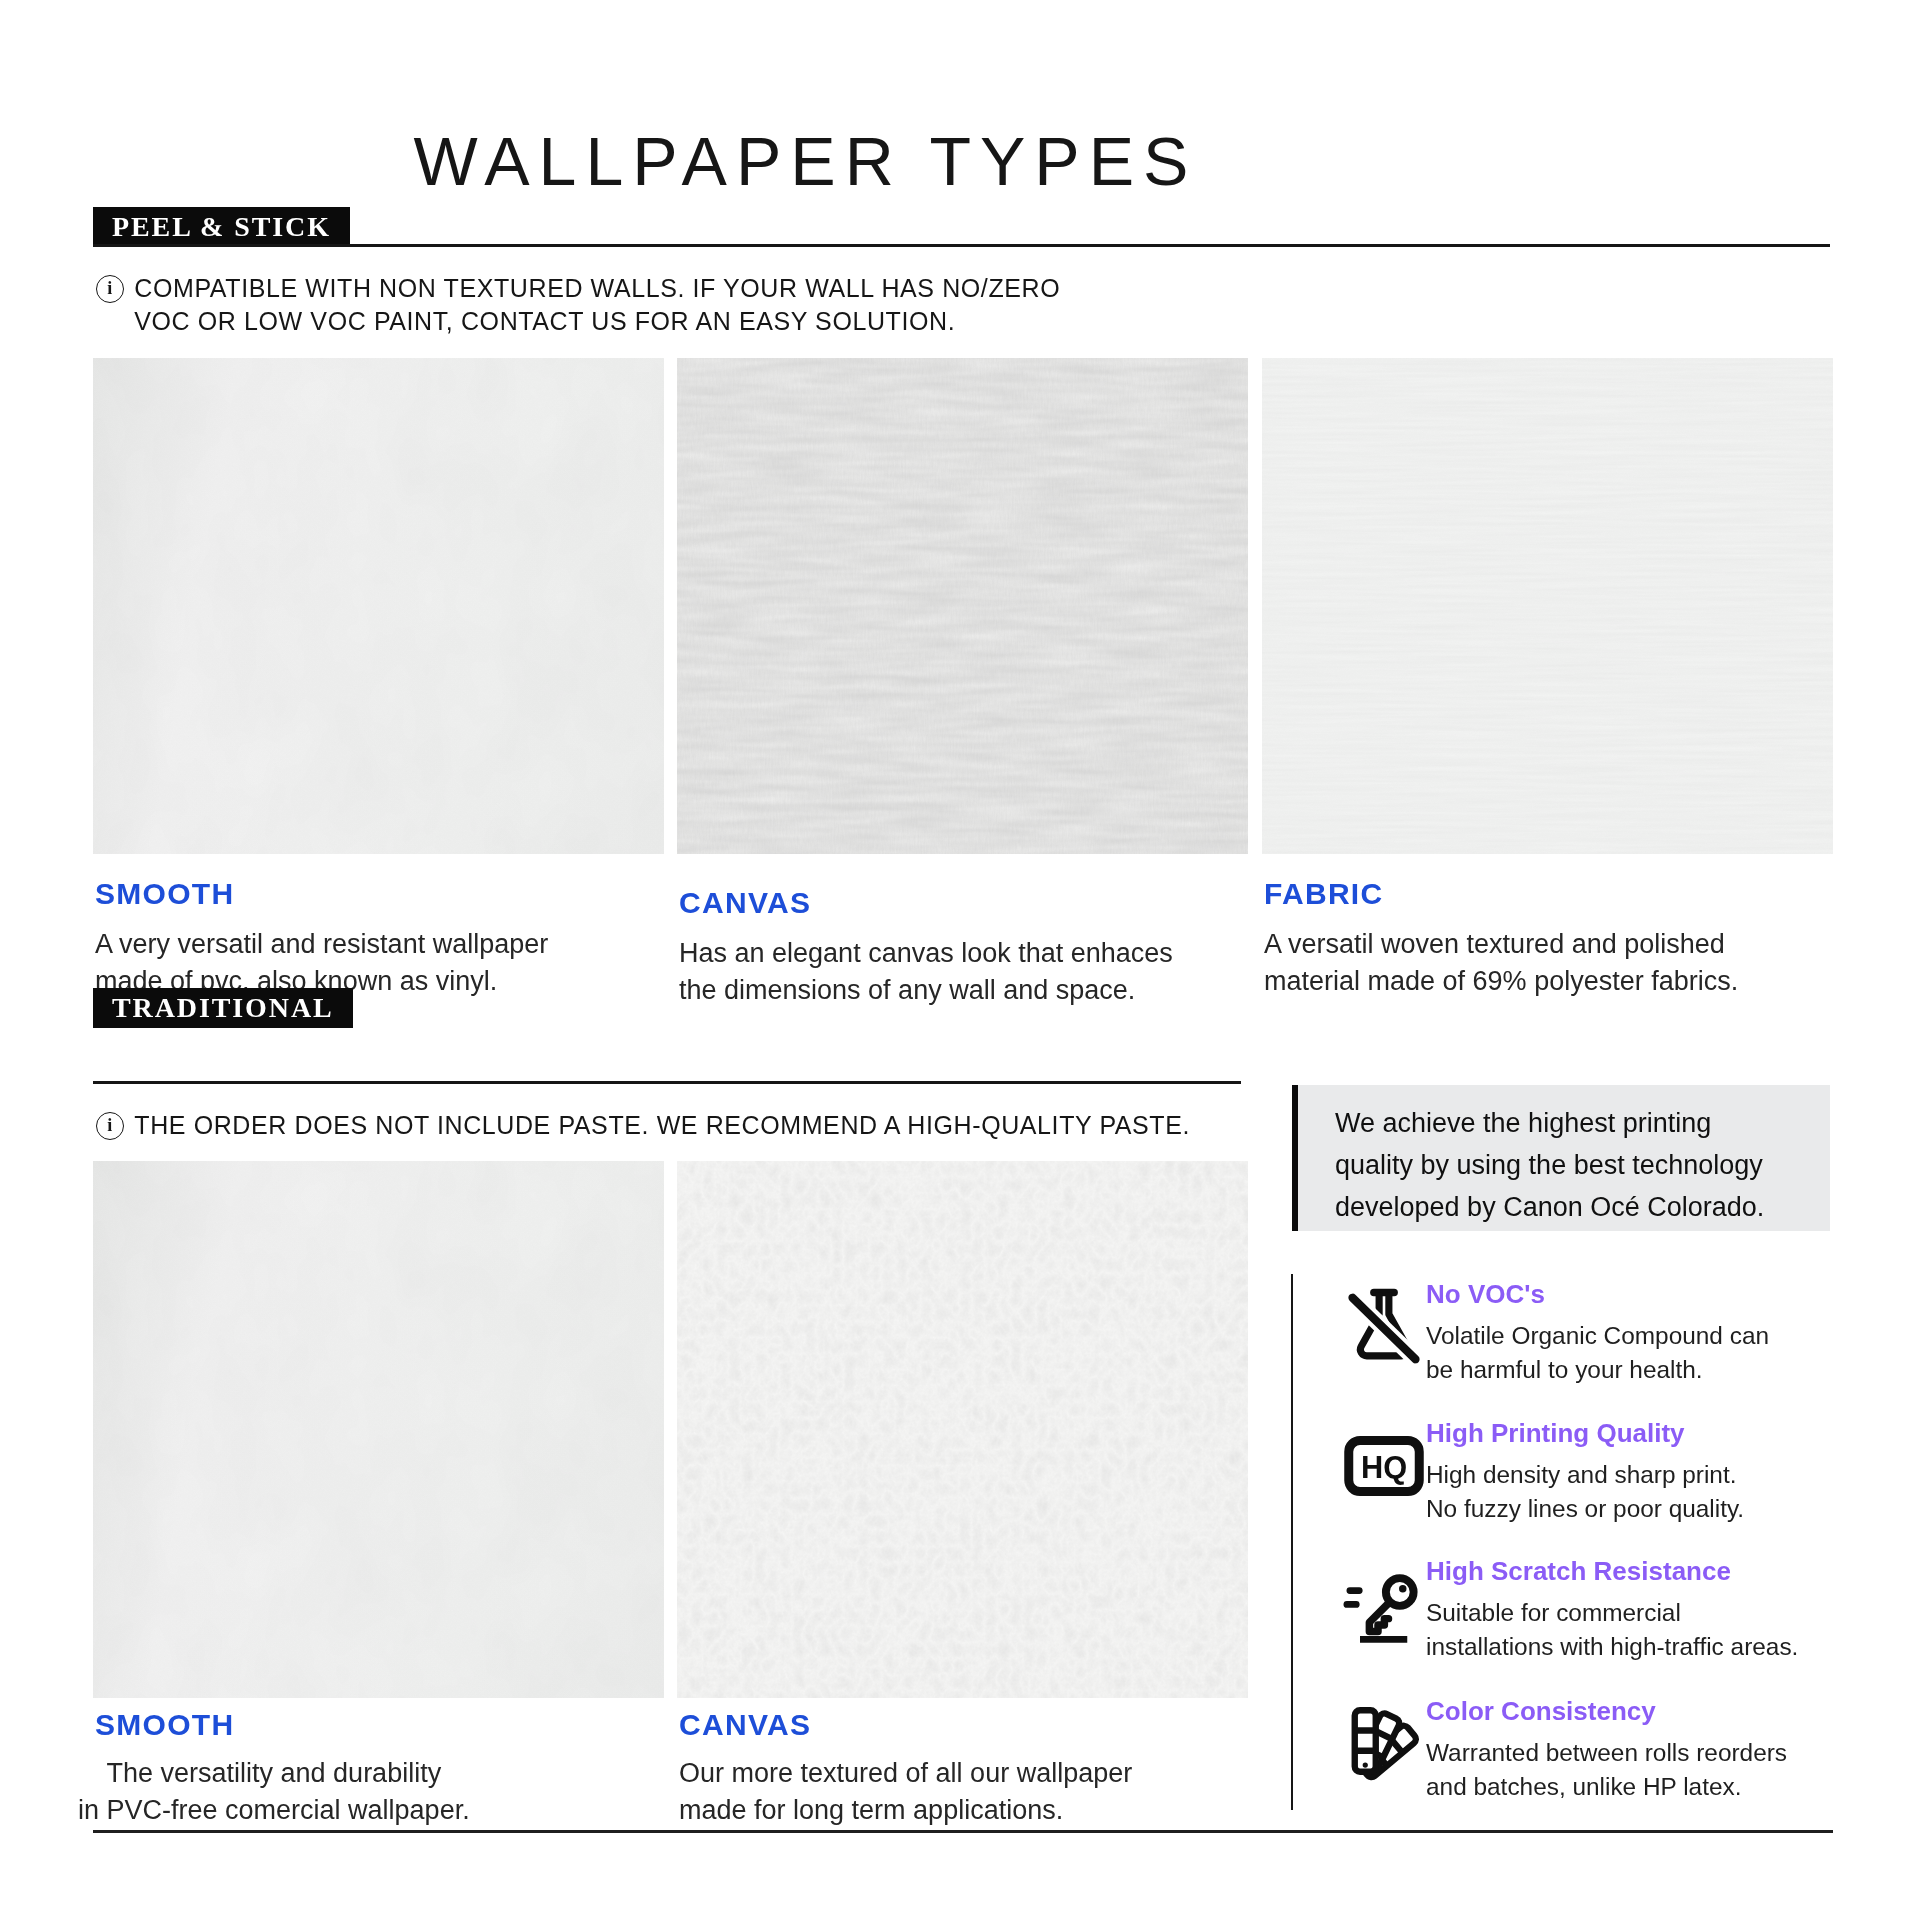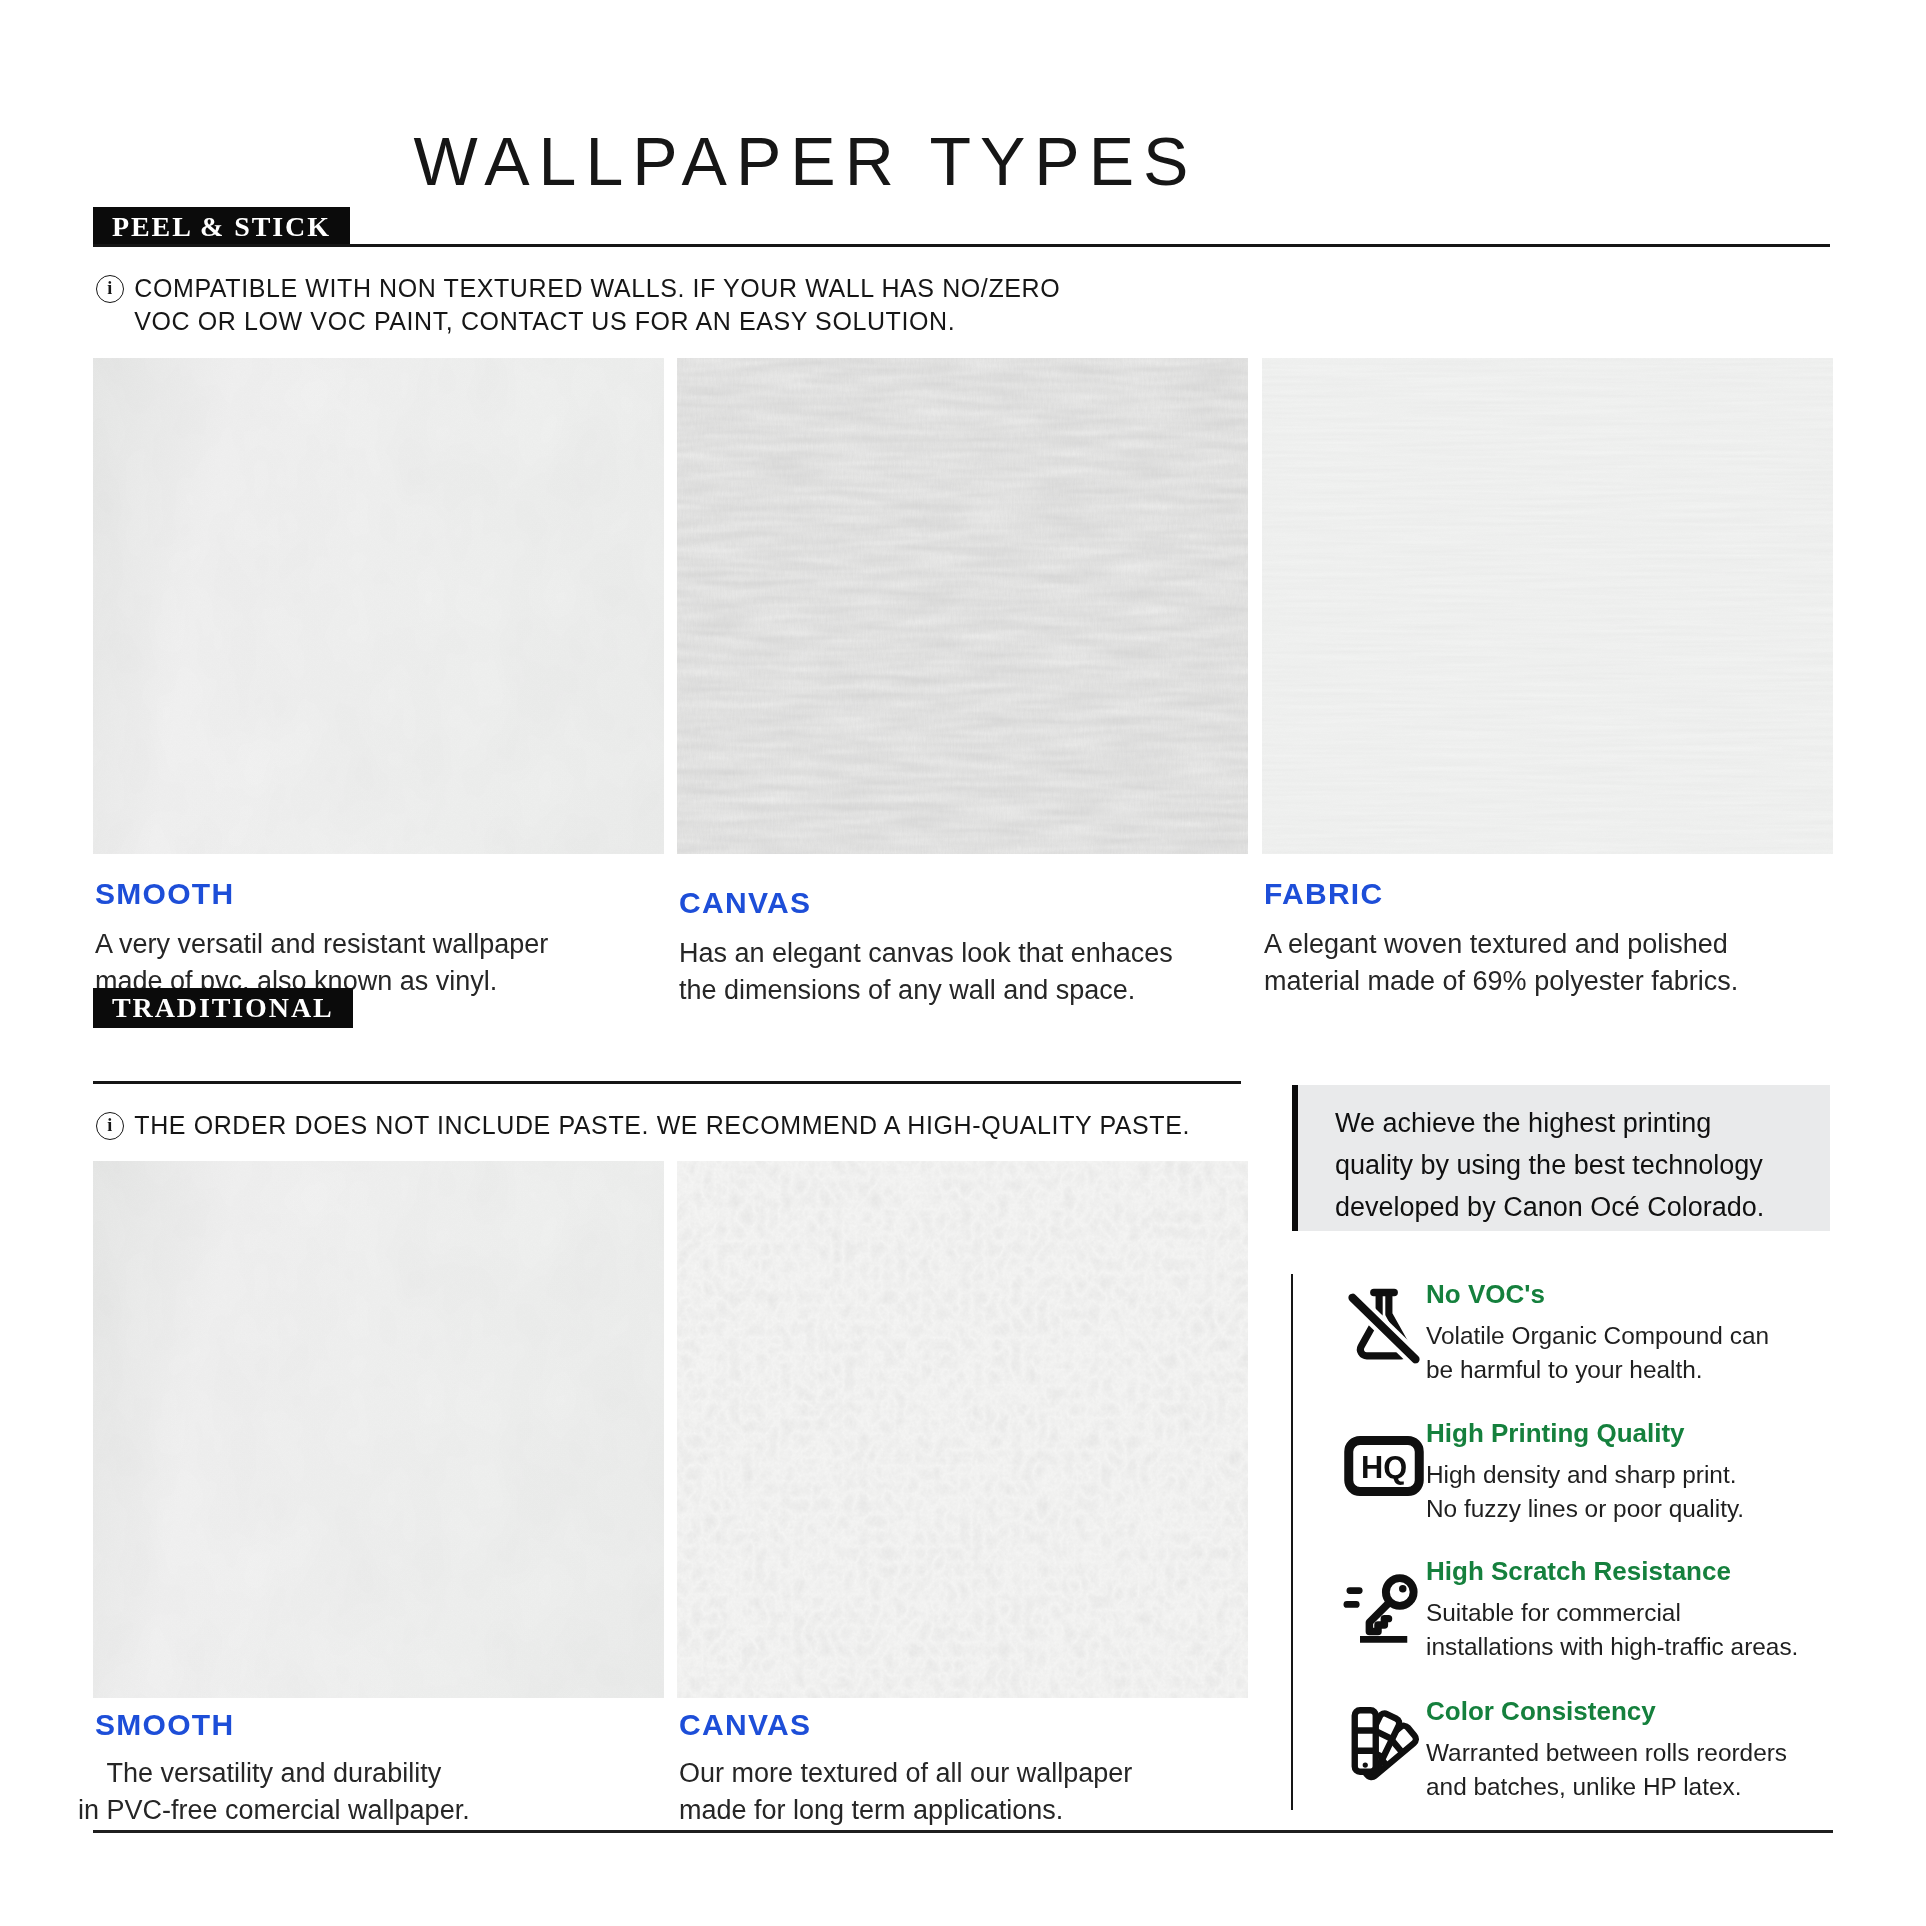--- a/index.html
+++ b/index.html
@@ -63,21 +63,21 @@
 
   .features-line{position:absolute;left:1291px;top:1274px;width:1.9px;height:536px;background:#161616;}
 
   .feature{position:absolute;left:1339px;width:498px;}
   #feat-voc{top:1279px;}
   #feat-hq{top:1418px;}
   #feat-scratch{top:1556px;}
   #feat-color{top:1696px;}
   .feature-icon{position:absolute;left:0;top:2.6px;width:90px;height:90px;}
   .feature-text{margin-left:87px;}
-  .feature-title{font-size:26px;font-weight:700;color:#15803d;margin:0 0 9px 0;white-space:nowrap;}
+  .feature-title{font-size:26px;font-weight:700;color:#8b5cf6;margin:0 0 9px 0;white-space:nowrap;}
   .feature-desc{font-size:24.4px;font-weight:400;color:#1f1f1f;line-height:34px;white-space:nowrap;}
 
   .bottom-rule{position:absolute;left:93px;top:1830px;width:1740px;height:2.6px;background:#1f1f1f;}
 
   .defs-holder{position:absolute;width:0;height:0;overflow:hidden;}
 </style>
 </head>
 <body>
 
 <svg class="defs-holder" aria-hidden="true">
@@ -159,21 +159,21 @@
     <div>A very versatil and resistant wallpaper</div>
     <div>made of pvc, also known as vinyl.</div>
   </div>
   <div class="swatch-name" id="name-ps-canvas">CANVAS</div>
   <div class="swatch-desc" id="desc-ps-canvas">
     <div>Has an elegant canvas look that enhaces</div>
     <div>the dimensions of any wall and space.</div>
   </div>
   <div class="swatch-name" id="name-ps-fabric">FABRIC</div>
   <div class="swatch-desc" id="desc-ps-fabric">
-    <div>A elegant woven textured and polished</div>
+    <div>A versatil woven textured and polished</div>
     <div>material made of 69% polyester fabrics.</div>
   </div>
 
   <div class="tag" id="tag-traditional">TRADITIONAL</div>
   <div class="rule" id="rule-traditional"></div>
 
   <div class="note" id="note-traditional">
     <span class="info-icon">i</span>
     <div>
       <div>THE ORDER DOES NOT INCLUDE PASTE. WE RECOMMEND A HIGH-QUALITY PASTE.</div>

